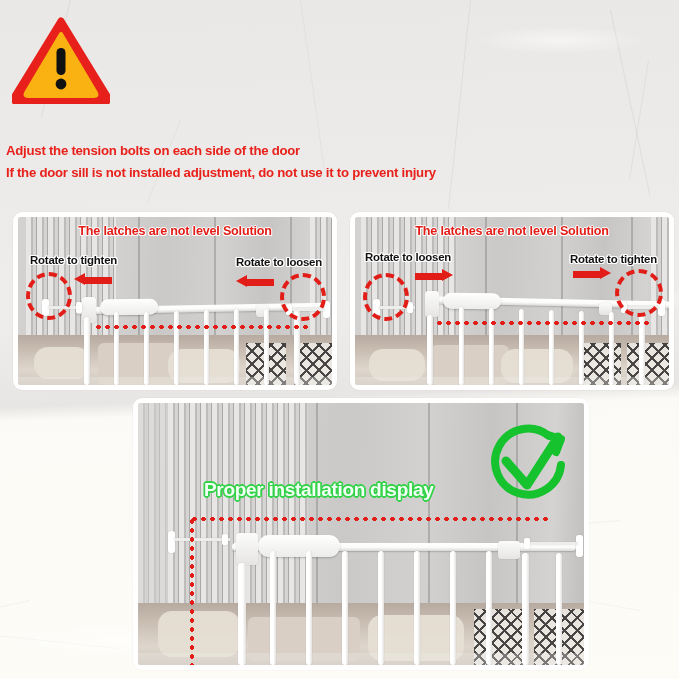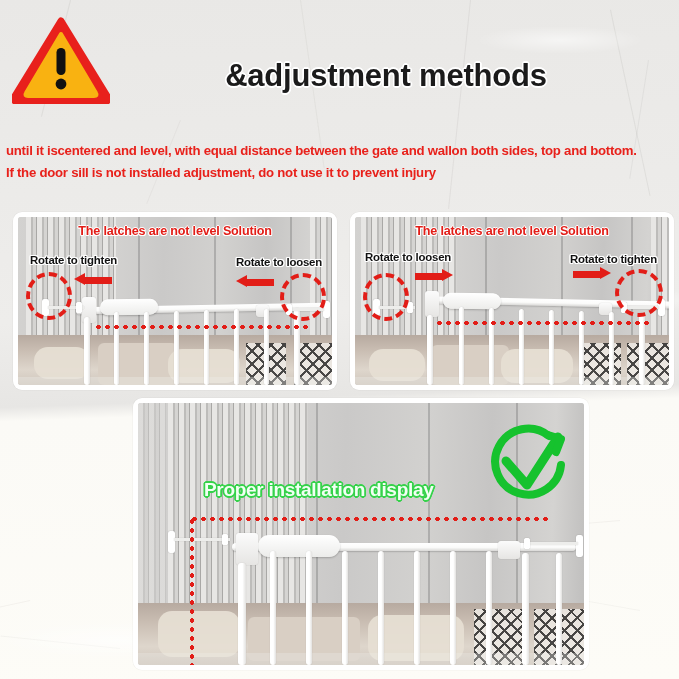--- a/index.html
+++ b/index.html
@@ -145,25 +145,24 @@
 </div>
 
 <svg id="warn-tri" viewBox="0 0 98 88">
   <path d="M49 5 L95 80 Q98 86 91 86 L7 86 Q0 86 3 80 Z" fill="#e8201c" stroke="#e8201c" stroke-width="7" stroke-linejoin="round"></path>
   <path d="M49 18 L84 77 Q86 80 82 80 L16 80 Q12 80 14 77 Z" fill="#f9b211" stroke="#f9b211" stroke-width="4" stroke-linejoin="round"></path>
   <rect x="44.5" y="32" width="9" height="27" rx="4.4" fill="#111"></rect>
   <circle cx="49" cy="68" r="5.4" fill="#111"></circle>
 </svg>
 
 <div id="title">
-  <span class="l2">&amp;adjustment methods</span>
 </div>
 
 <div id="subtext">
-  <div>until it iscentered and level, with equal distance between the gate and wallon both sides, top and bottom.</div>
+  <div>Adjust the tension bolts on each side of the door</div>
   <div>If the door sill is not installed adjustment, do not use it to prevent injury</div>
 </div>
 
 <div class="panel" id="panel-left">
   <div class="photo">
     <div class="wall"></div>
     <div class="wallseam" style="left:120px"></div>
     <div class="wallseam" style="left:196px"></div>
     <div class="wallseam" style="left:272px"></div>
     <div class="slats" style="left:8px;width:90px"></div>

